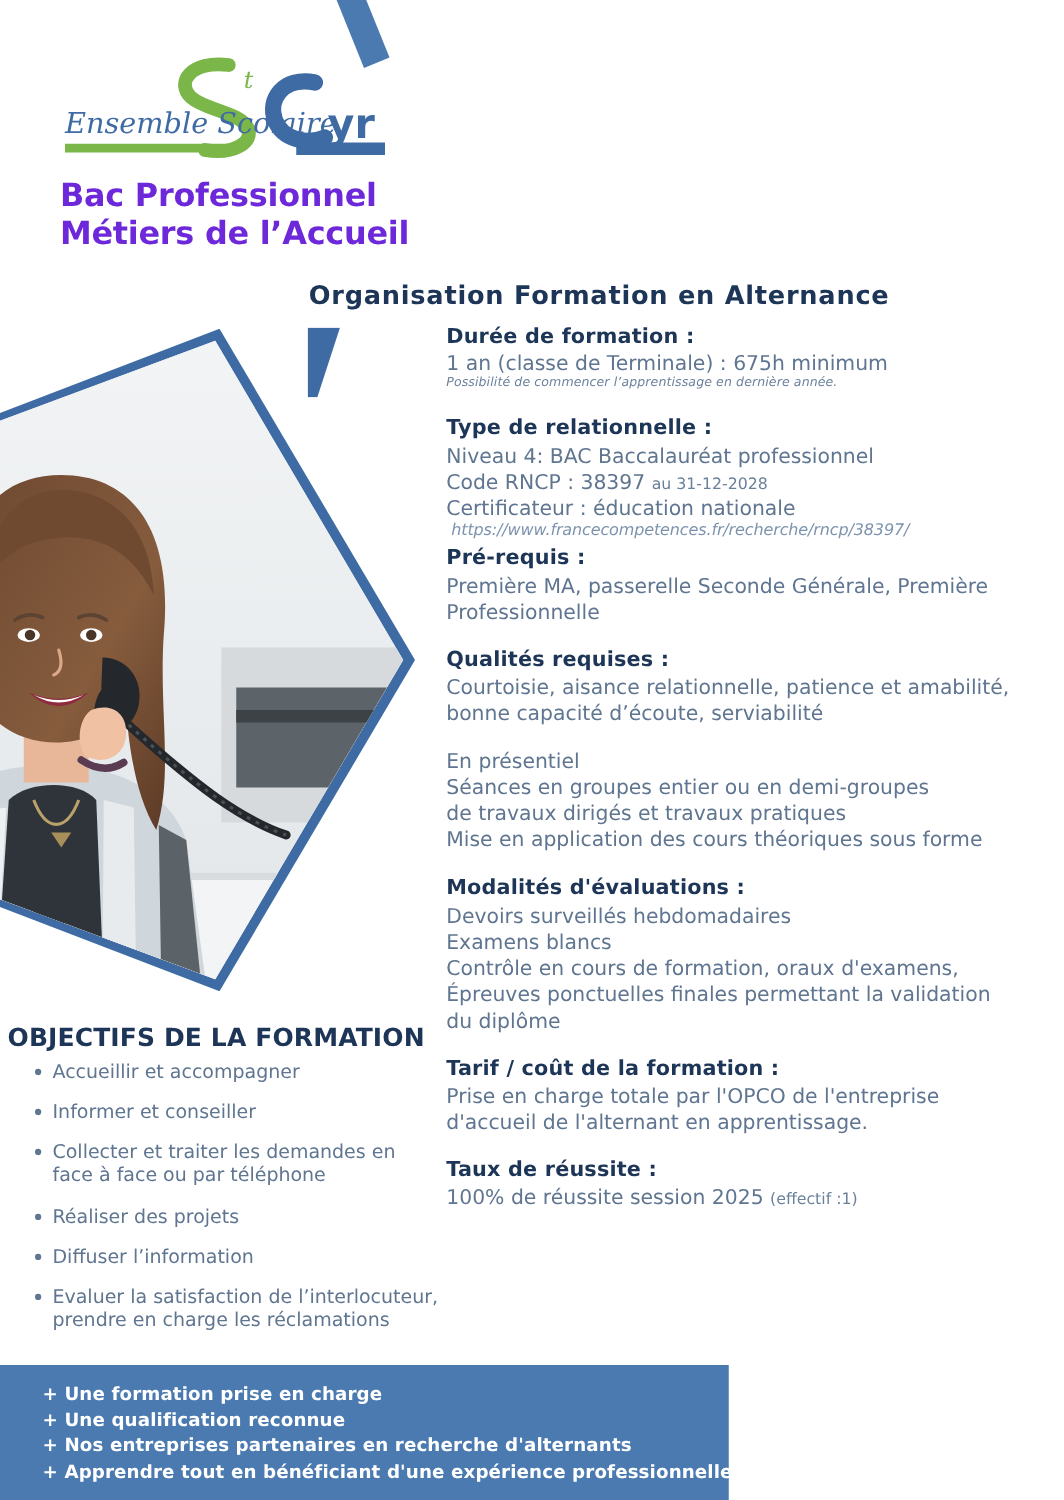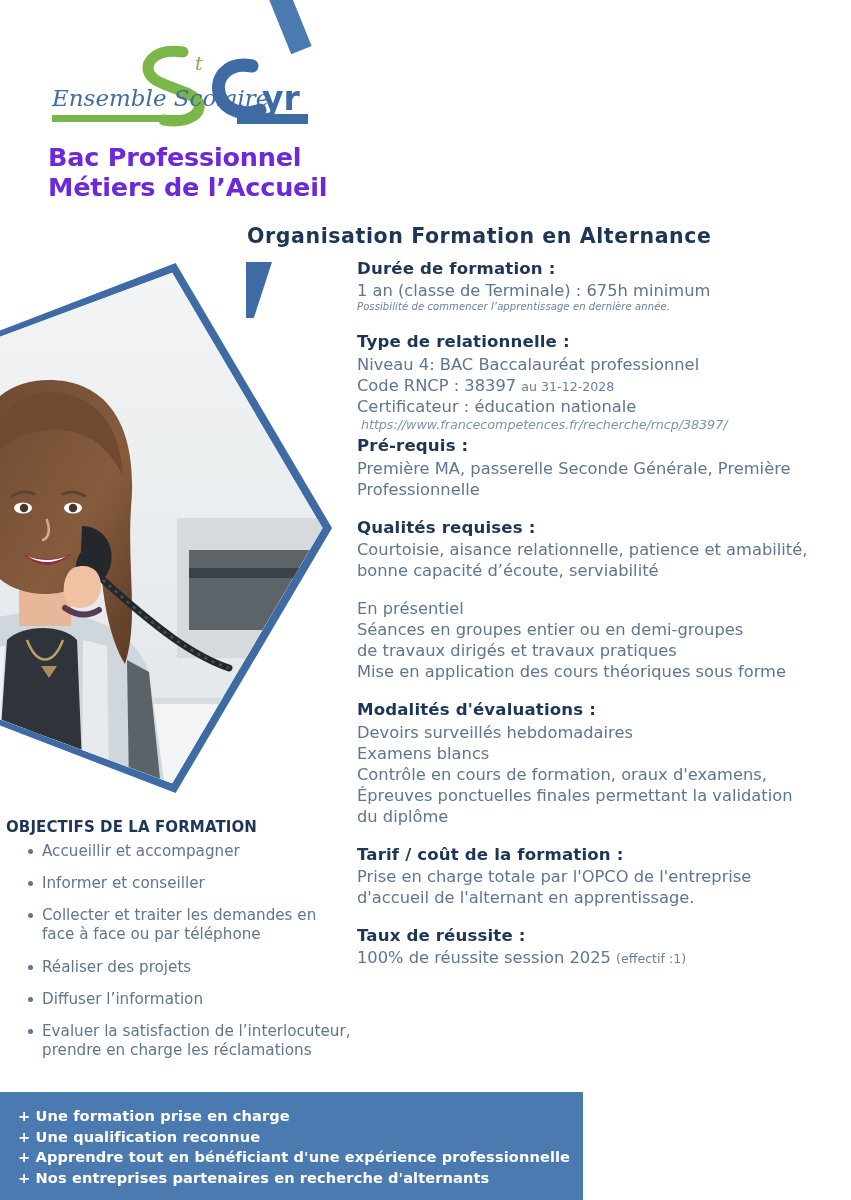--- a/index.html
+++ b/index.html
@@ -140,21 +140,21 @@
   
   .obj {
     position: absolute;
     left: 6px;
     top: 818px;
     width: 345px;
   }
   .obj h2 {
     margin: 0 0 6px 0;
     color: #1d3557;
-    font-size: 15px;
+    font-size: 20px;
     font-weight: bold;
     letter-spacing: 0.1px;
   }
   .obj ul { list-style: none; margin: 0; padding: 0; }
   .obj li {
     position: relative;
     padding-left: 36px;
     margin-bottom: 13px;
     color: #5f7590;
     font-size: 15.2px;
@@ -181,20 +181,21 @@
     box-sizing: border-box;
     padding: 14px 0 0 18px;
   }
   .banner div {
     color: #ffffff;
     font-weight: bold;
     font-size: 14.6px;
     line-height: 1.42;
     letter-spacing: 0.1px;
     white-space: nowrap;
+    margin-left: 16px;
   }
 </style>
 </head>
 <body>
 
 <div class="top-stripe"></div>
 
 <div class="logo">
   <svg viewBox="0 0 300 110" xmlns="http://www.w3.org/2000/svg" aria-hidden="true">
 
@@ -379,15 +380,15 @@
     <li>Collecter et traiter les demandes en face à face ou par téléphone</li>
     <li>Réaliser des projets</li>
     <li>Diffuser l’information</li>
     <li>Evaluer la satisfaction de l’interlocuteur, prendre en charge les réclamations</li>
   </ul>
 </div>
 
 <div class="banner">
   <div>+ Une formation prise en charge</div>
   <div>+ Une qualification reconnue</div>
+  <div>+ Nos entreprises partenaires en recherche d'alternants</div>
   <div>+ Apprendre tout en bénéficiant d'une expérience professionnelle</div>
-  <div>+ Nos entreprises partenaires en recherche d'alternants</div>
 </div>
 
 </body></html>

